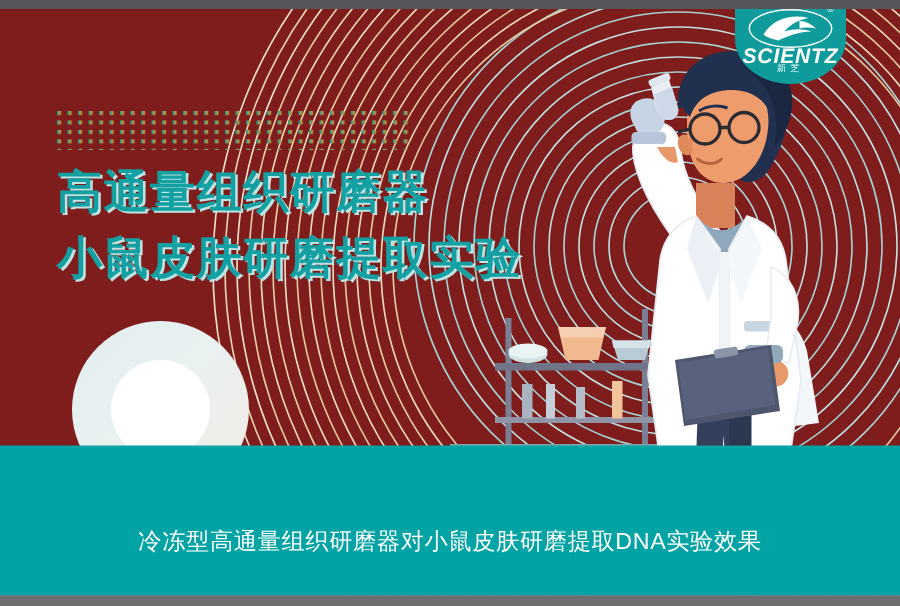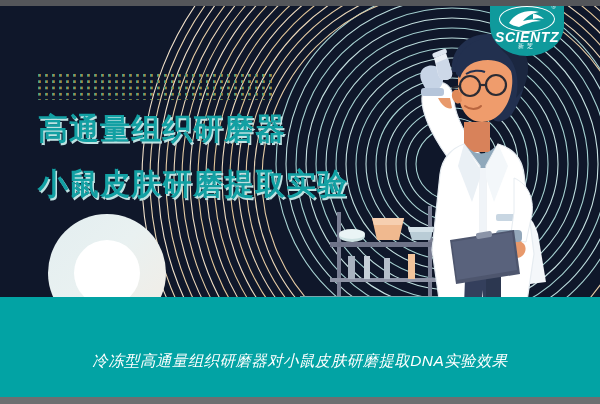--- a/index.html
+++ b/index.html
@@ -34,21 +34,21 @@
     width: 600px; height: 7px;
     background: #6d6f71;
     z-index: 60;
   }
 
   
   .stage {
     position: absolute;
     left: 0; top: 6px;
     width: 600px; height: 391px;
-    background: #0f172a;
+    background: #7f1d1d;
     overflow: hidden;
   }
 
   
   .arcs {
     position: absolute;
     left: 0; top: 0;
     width: 600px; height: 391px;
     overflow: hidden;
   }
@@ -96,21 +96,21 @@
     font-family: "Liberation Sans", "DejaVu Sans", sans-serif;
     font-weight: bold;
     font-size: 30px;
     line-height: 40px;
     letter-spacing: 1px;
     color: #12a0a3;
     white-space: nowrap;
     text-shadow: 1.6px 1.6px 0 #bfe2e2;
   }
   .heading-line.l2 {
-    margin-top: 15px;
+    margin-top: 4px;
   }
 
   
   .logo {
     position: absolute;
     right: 36px;
     top: 0px;
     width: 74px;
     height: 56px;
     z-index: 50;
@@ -192,21 +192,20 @@
     justify-content: center;
   }
   .banner-text {
     font-family: "Liberation Sans", "DejaVu Sans", sans-serif;
     font-size: 15.5px;
     font-weight: normal;
     color: #ffffff;
     letter-spacing: 0.4px;
     white-space: nowrap;
     margin-top: 22px;
-    font-style: italic;
   }
 </style>
 </head>
 <body>
 
 <div id="poster">
 
   <div class="top-strip"></div>
 
   <div class="stage">

